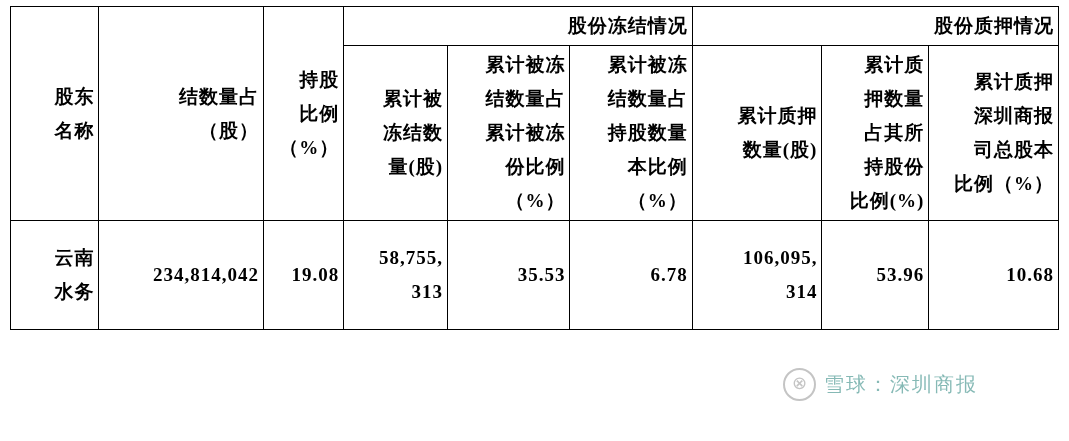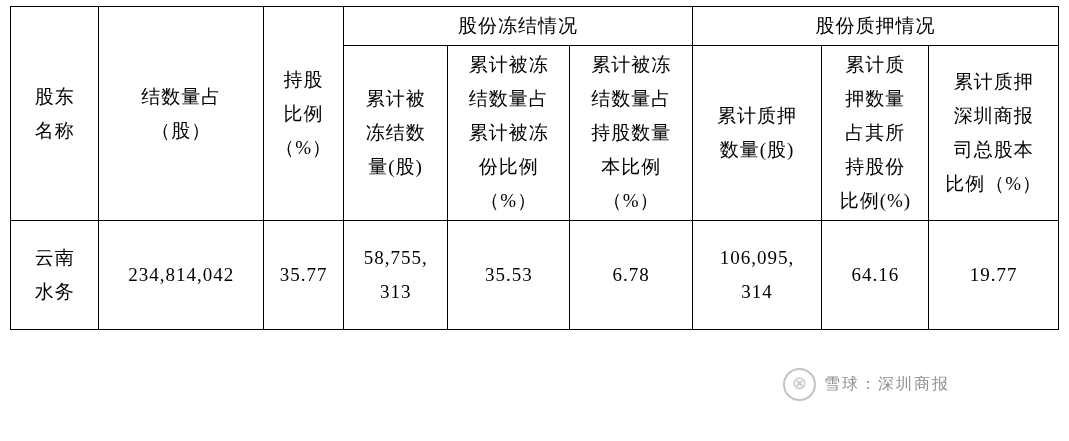--- a/index.html
+++ b/index.html
@@ -23,22 +23,22 @@
   }
   table.holder-table {
     border-collapse: collapse;
     table-layout: fixed;
     width: 1049px;
     background: #ffffff;
   }
   table.holder-table td,
   table.holder-table th {
     border: 1px solid #000000;
-    font-weight: normal;
-    text-align: center;
+    font-weight: bold;
+    text-align: right;
     vertical-align: middle;
     font-size: 19px;
     line-height: 34px;
     padding: 2px 4px;
     letter-spacing: 1px;
   }
   
   table.holder-table {
     border: 1px solid #000;
   }
@@ -100,22 +100,22 @@
     background: #ffffff;
     border: 2px solid #8a8a8a;
     color: #8a8a8a;
     font-size: 18px;
     line-height: 26px;
     text-align: center;
     font-family: "Liberation Sans", sans-serif;
   }
   .wm-text {
     font-family: Liberation Mono, monospace;
-    font-size: 16px;
-    color: #0f172a;
+    font-size: 20px;
+    color: #0f766e;
     letter-spacing: 2px;
     white-space: nowrap;
   }
 </style>
 </head>
 <body>
 
 <div class="sheet">
   <table class="holder-table">
     <colgroup>
@@ -204,33 +204,33 @@
         </th>
       </tr>
     </thead>
     <tbody>
       <tr class="data-row">
         <td class="namecell">
           <span>云南</span>
           <span>水务</span>
         </td>
         <td class="num">234,814,042</td>
-        <td class="num">35.77</td>
+        <td class="num">19.08</td>
         <td class="num stacknum">
           <span>58,755,</span>
           <span>313</span>
         </td>
         <td class="num">35.53</td>
         <td class="num">6.78</td>
         <td class="num stacknum">
           <span>106,095,</span>
           <span>314</span>
         </td>
-        <td class="num">64.16</td>
-        <td class="num">19.77</td>
+        <td class="num">53.96</td>
+        <td class="num">10.68</td>
       </tr>
     </tbody>
   </table>
 </div>
 
 <div class="watermark">
   <div class="wm-logo">⊗</div>
   <div class="wm-text">雪球：深圳商报</div>
 </div>
 

